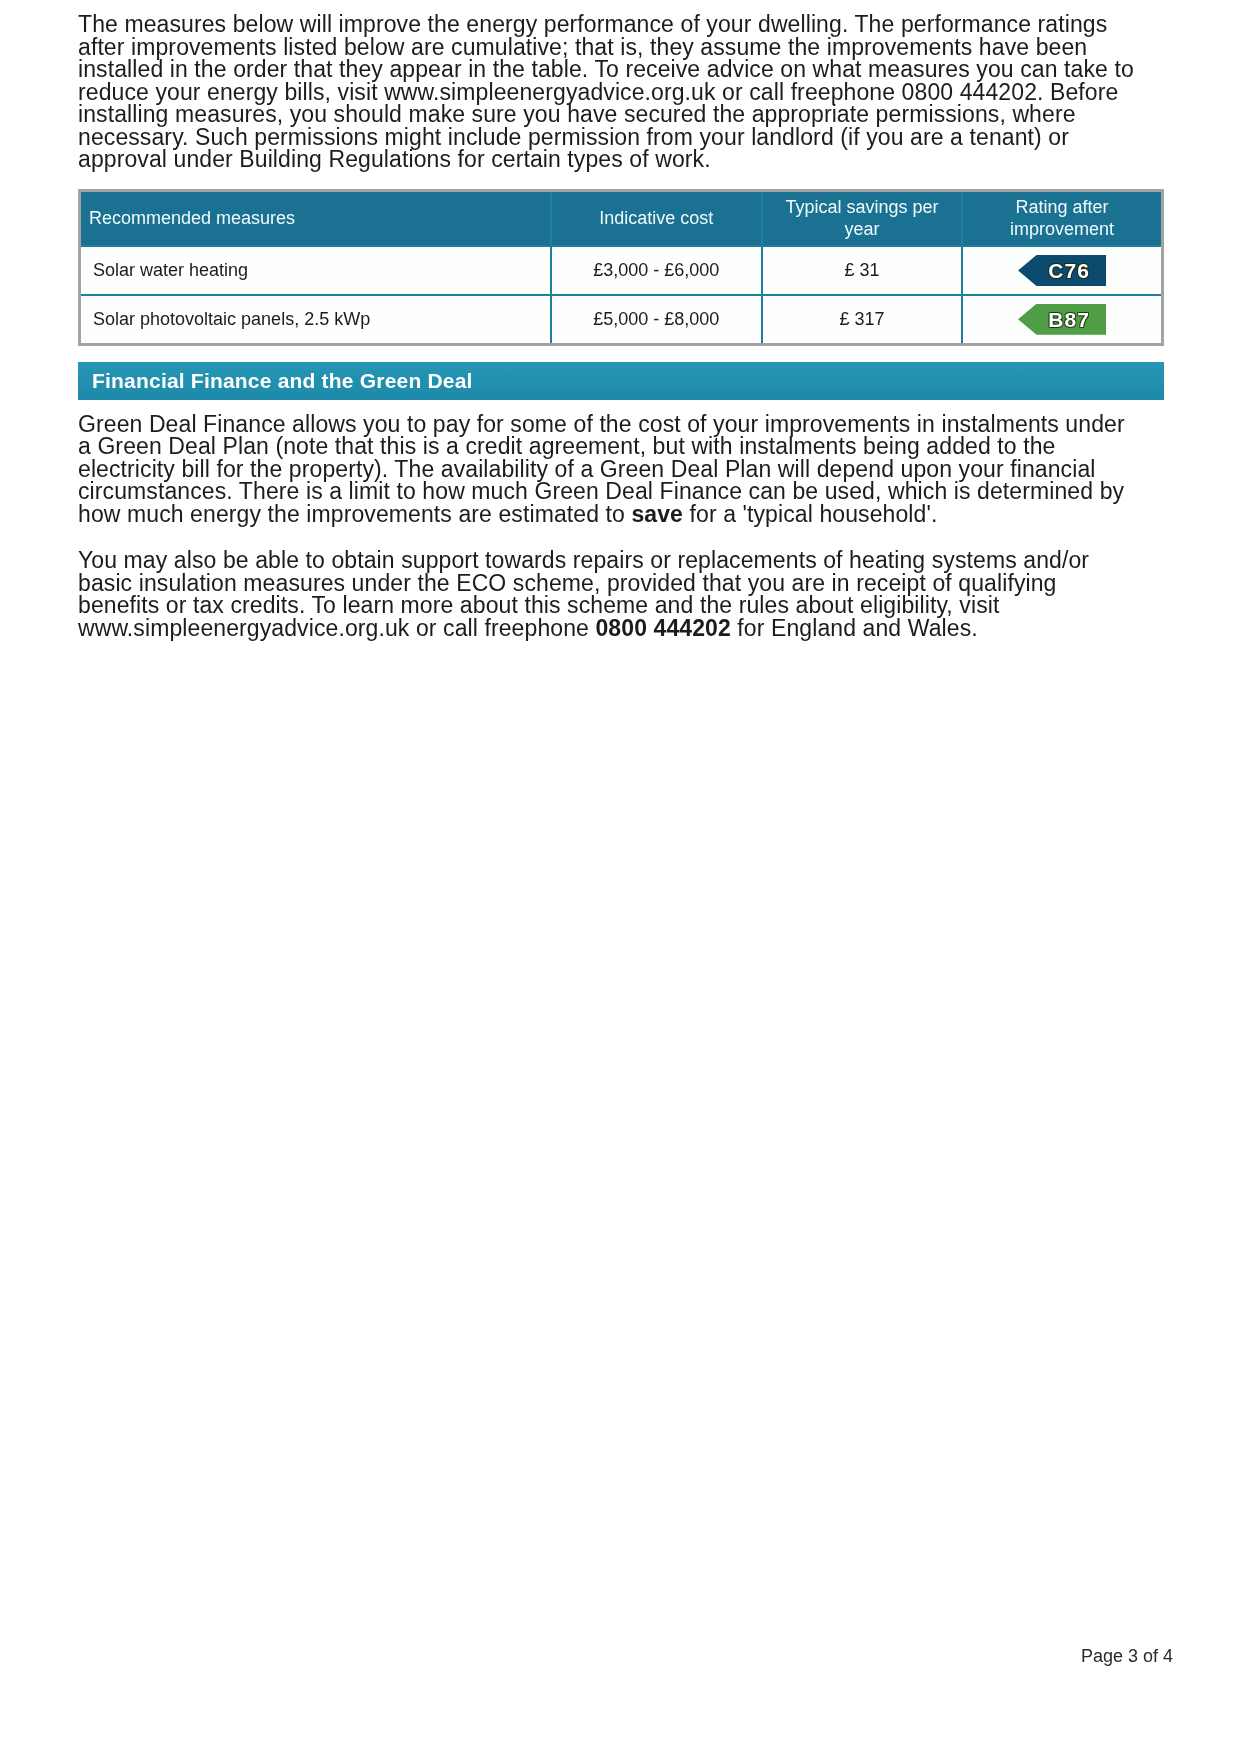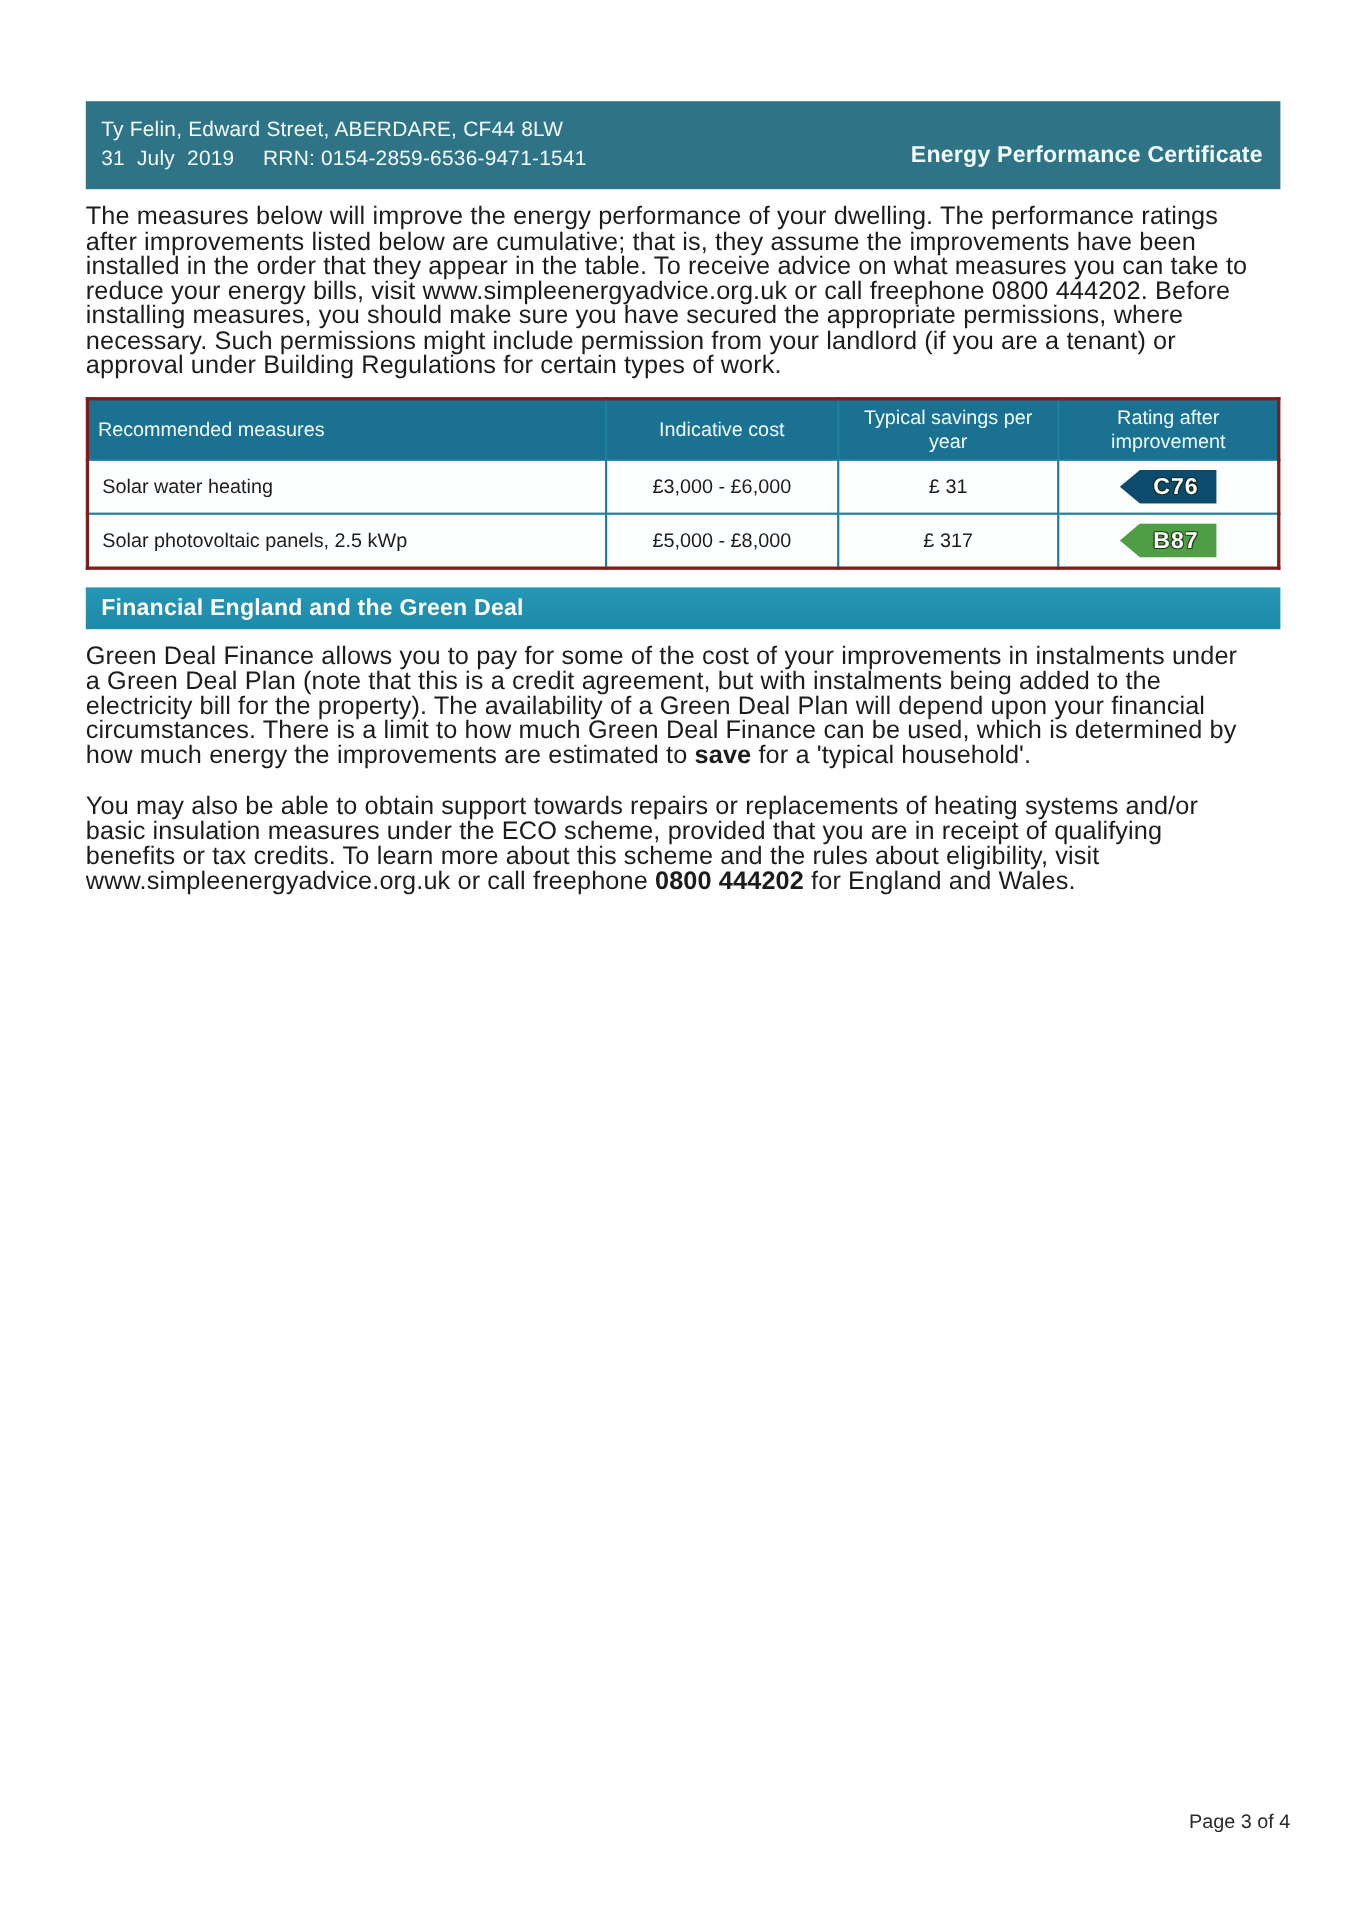--- a/index.html
+++ b/index.html
@@ -57,21 +57,21 @@
     margin-top: 13px;
     width: 1062px;
     letter-spacing: 0.1px;
   }
   .para b { font-weight: bold; }
   
   .rec-table {
     border-collapse: collapse;
     width: 1086px;
     margin-top: 18px;
-    border: 3px solid #7f1d1d;
+    border: 3px solid #a3a3a3;
   }
   .rec-table th, .rec-table td {
     border: 2px solid #1f7f9e;
   }
   .rec-table th {
     background: #1a7191;
     color: #f0fbff;
     font-weight: normal;
     font-size: 18px;
     height: 56px;
@@ -121,29 +121,20 @@
     text-align: right;
     font-size: 18px;
     color: #2a2a2a;
   }
 </style>
 </head>
 <body>
 
 <div class="content">
 
-  <div class="header-bar">
-    <div class="header-left">
-      <div>Ty Felin, Edward Street, ABERDARE, CF44 8LW</div>
-      <div class="dateline">
-        <span>31  July  2019</span><span class="rrn">RRN: 0154-2859-6536-9471-1541</span>
-      </div>
-    </div>
-    <div class="header-title">Energy Performance Certificate</div>
-  </div>
 
 
   <p class="para">The measures below will improve the energy performance of your dwelling. The performance ratings after improvements listed below are cumulative; that is, they assume the improvements have been installed in the order that they appear in the table. To receive advice on what measures you can take to reduce your energy bills, visit www.simpleenergyadvice.org.uk or call freephone 0800 444202. Before installing measures, you should make sure you have secured the appropriate permissions, where necessary. Such permissions might include permission from your landlord (if you are a tenant) or approval under Building Regulations for certain types of work.</p>
 
   <table class="rec-table">
     <thead>
       <tr>
         <th class="col-measure">Recommended measures</th>
         <th class="col-cost">Indicative cost</th>
         <th class="col-save">Typical savings per year</th>
@@ -163,21 +154,21 @@
         <td class="cell-measure">Solar photovoltaic panels, 2.5 kWp</td>
         <td class="cell-cost">£5,000 - £8,000</td>
         <td class="cell-save">£ 317</td>
         <td class="cell-rating">
           <span class="badge" style="background-color: rgb(79, 157, 69);">B87</span>
         </td>
       </tr>
     </tbody>
   </table>
 
-  <div class="section-bar gap-after-table">Financial England and the Green Deal</div>
+  <div class="section-bar gap-after-table">Financial Finance and the Green Deal</div>
 
   <p class="para"><span>Green Deal Finance allows you to pay for some of the cost of your improvements in instalments under a Green Deal Plan (note that this is a credit agreement, but with instalments being added to the electricity bill for the property). The availability of a Green Deal Plan will depend upon your financial circumstances. There is a limit to how much Green Deal Finance can be used, which is determined by how much energy the improvements are estimated to </span><b>save</b><span> for a 'typical household'.</span></p>
 
   <p class="para para2"><span>You may also be able to obtain support towards repairs or replacements of heating systems and/or basic insulation measures under the ECO scheme, provided that you are in receipt of qualifying benefits or tax credits. To learn more about this scheme and the rules about eligibility, visit www.simpleenergyadvice.org.uk or call freephone </span><b>0800 444202</b><span> for England and Wales.</span></p>
 
 </div>
 
 <div class="footer">Page 3 of 4</div>
 
 </body></html>

